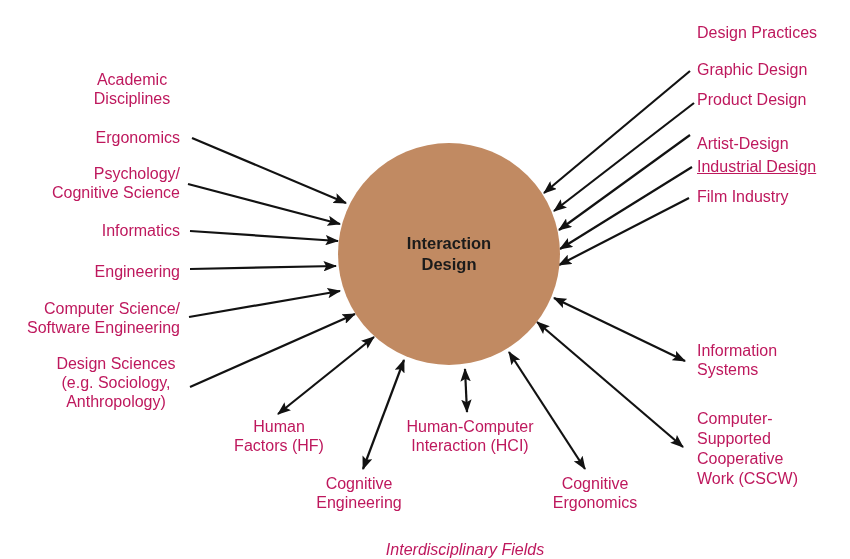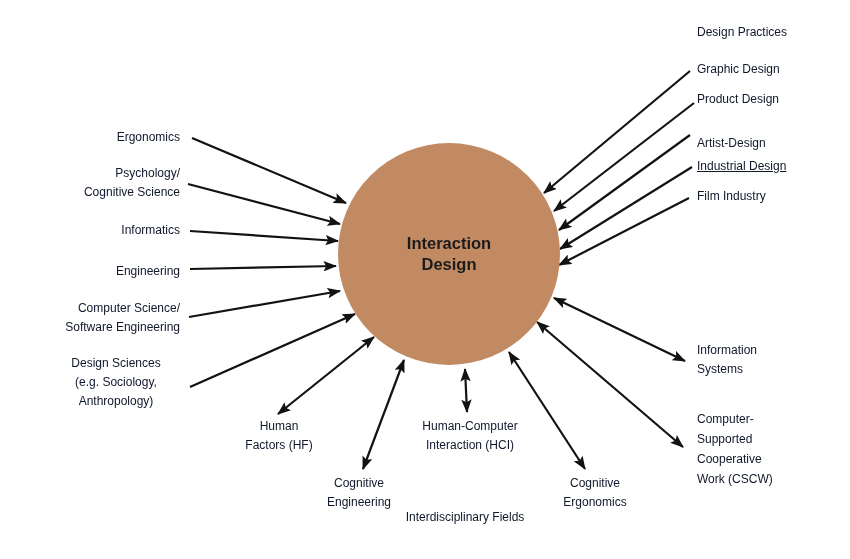--- a/index.html
+++ b/index.html
@@ -6,23 +6,23 @@
   body { font-family: "Liberation Sans", sans-serif; background: #ffffff; }
   #stage {
     position: relative;
     width: 850px;
     height: 559px;
     background: #ffffff;
     overflow: hidden;
   }
   .lbl {
     position: absolute;
-    font-size: 12px;
+    font-size: 16px;
     line-height: 19px;
-    color: #0f172a;
+    color: #be185d;
     white-space: pre-line;
   }
   .lbl.right-col { text-align: left; }
   .lbl.left-col  { text-align: right; width: 200px; }
   .lbl.centered  { text-align: center; width: 200px; }
   #center-circle {
     position: absolute;
     left: 338px;
     top: 143px;
     width: 222px;
@@ -77,22 +77,24 @@
       <line x1="585" y1="469" x2="509" y2="352" stroke="#121212" stroke-width="2.2" marker-end="url(#ah)" marker-start="url(#ah)"></line>
       <line x1="685" y1="361" x2="554" y2="298" stroke="#121212" stroke-width="2.2" marker-end="url(#ah)" marker-start="url(#ah)"></line>
       <line x1="683" y1="447" x2="537" y2="322" stroke="#121212" stroke-width="2.2" marker-end="url(#ah)" marker-start="url(#ah)"></line>
     </svg>
 
   <div id="center-circle" style="background: rgb(193, 138, 98);">
     <div class="circle-text">Interaction
 Design</div>
   </div>
 
+  <div class="lbl left-col centered" style="left:32px; top:70px;">Academic
+Disciplines</div>
   <div class="lbl right-col" style="left:697px; top:23px;">Design Practices</div>
-  <div class="lbl centered" style="left:365px; top:508px;">Interdisciplinary Fields</div>
+  <div class="lbl centered" style="left:365px; top:540px;font-style:italic;">Interdisciplinary Fields</div>
 
   <div class="lbl left-col" style="left:-20px; top:128px;">Ergonomics</div>
   <div class="lbl left-col" style="left:-20px; top:164px;">Psychology/
 Cognitive Science</div>
   <div class="lbl left-col" style="left:-20px; top:221px;">Informatics</div>
   <div class="lbl left-col" style="left:-20px; top:262px;">Engineering</div>
   <div class="lbl left-col" style="left:-20px; top:299px;">Computer Science/
 Software Engineering</div>
   <div class="lbl left-col centered" style="left:16px; top:354px;">Design Sciences
 (e.g. Sociology,

